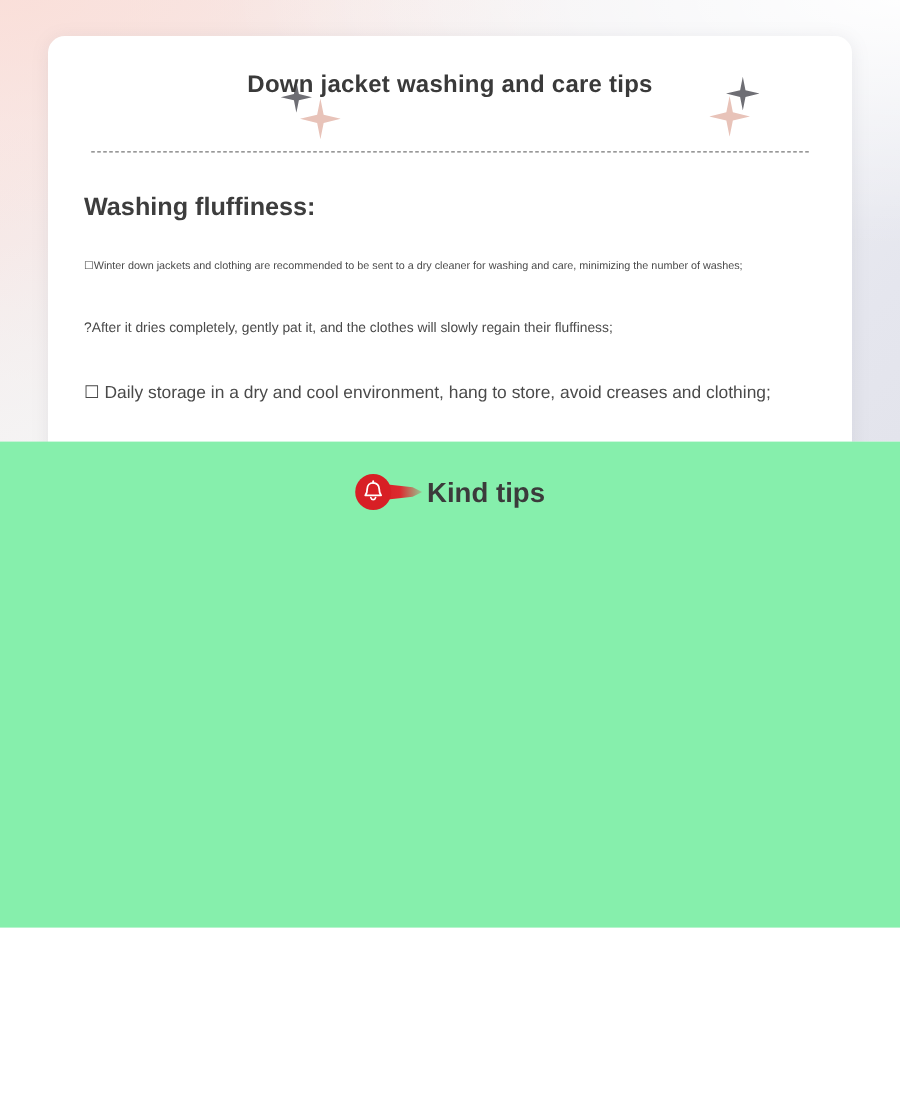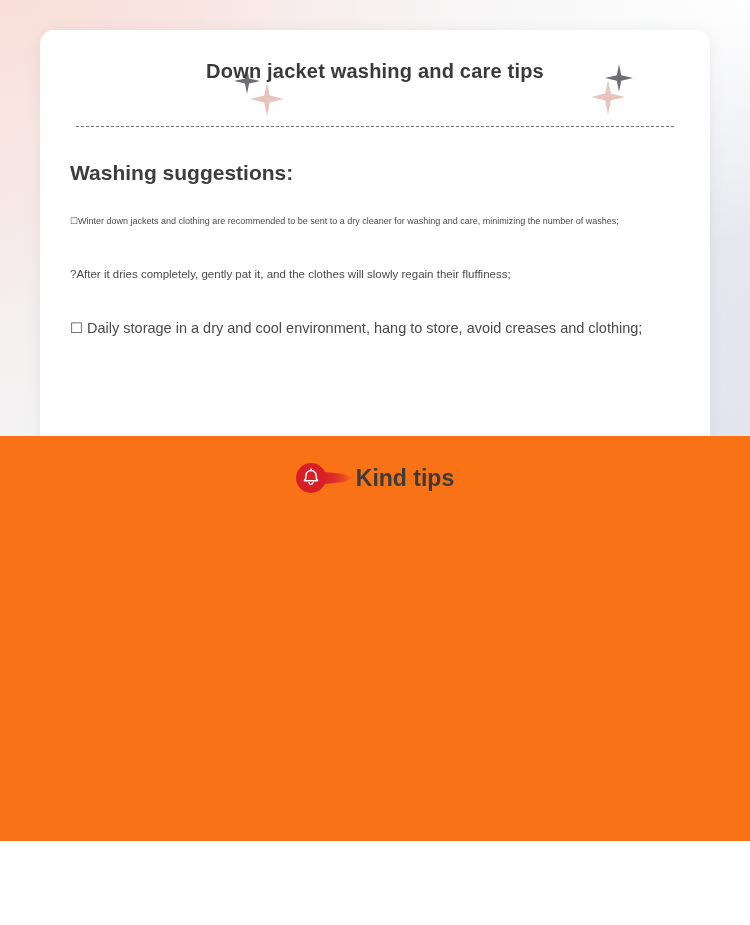--- a/index.html
+++ b/index.html
@@ -12,21 +12,21 @@
     background: #ffffff;
     font-family: "Liberation Sans", sans-serif;
     overflow: hidden;
     position: relative;
   }
 
   
   .hero {
     position: relative;
     width: 750px;
-    height: 436px;
+    height: 368px;
     box-sizing: border-box;
     background:
       linear-gradient(135deg,
         #f9e6e3 0%,
         #f7e8e6 14%,
         #f4ecec 28%,
         #f1eff1 42%,
         #eeeff3 58%,
         #e9eaf0 74%,
         #e5e6ee 88%,
@@ -121,21 +121,21 @@
   .tip-1 { margin-top: 30px; font-size: 9px;  }
   .tip-2 { margin-top: 32px; font-size: 14.5px; }
   .tip-3 { margin-top: 40px; font-size: 11.5px; }
   .tip-4 { margin-top: 36px; font-size: 14.5px; }
 
   
   .kind-band {
     position: relative;
     width: 750px;
     height: 405px;
-    background: #f97316;
+    background: #86efac;
     box-sizing: border-box;
   }
   .kind-header {
     display: flex;
     align-items: center;
     justify-content: center;
     height: 84px;
     gap: 0;
   }
   .bell-wrap {
@@ -190,21 +190,21 @@
       <span class="sparkle gray sp-l1"></span>
       <span class="sparkle pink sp-l2"></span>
       <span class="sparkle pink sp-r1"></span>
       <span class="sparkle gray sp-r2"></span>
       <div class="title-text">Down jacket washing and care tips</div>
     </div>
 
     <div class="rule"></div>
 
     <div class="card-body">
-      <div class="section-heading">Washing suggestions:</div>
+      <div class="section-heading">Washing fluffiness:</div>
 
       <ul class="tip-list">
         <li class="tip tip-1">☐Winter down jackets and clothing are recommended to be sent to a dry cleaner for washing and care, minimizing the number of washes;</li>
         <li class="tip tip-3">?After it dries completely, gently pat it, and the clothes will slowly regain their fluffiness;</li>
         <li class="tip tip-4">☐ Daily storage in a dry and cool environment, hang to store, avoid creases and clothing;</li>
       </ul>
     </div>
 
   </div>
 </div>

